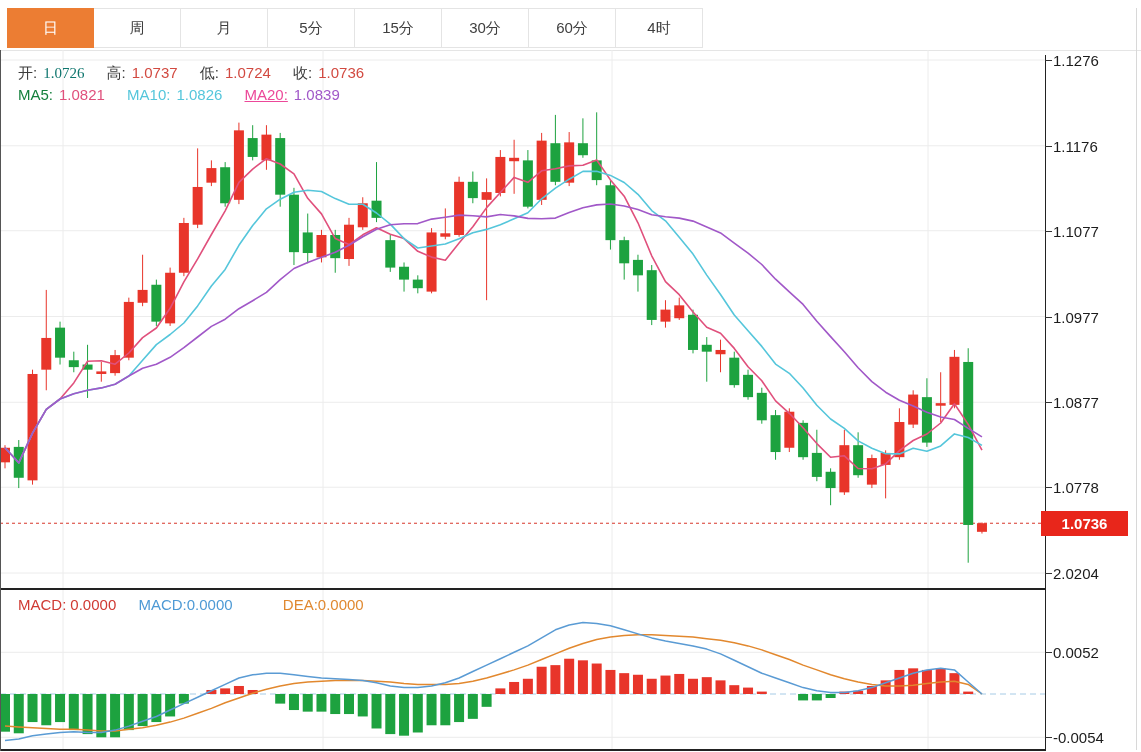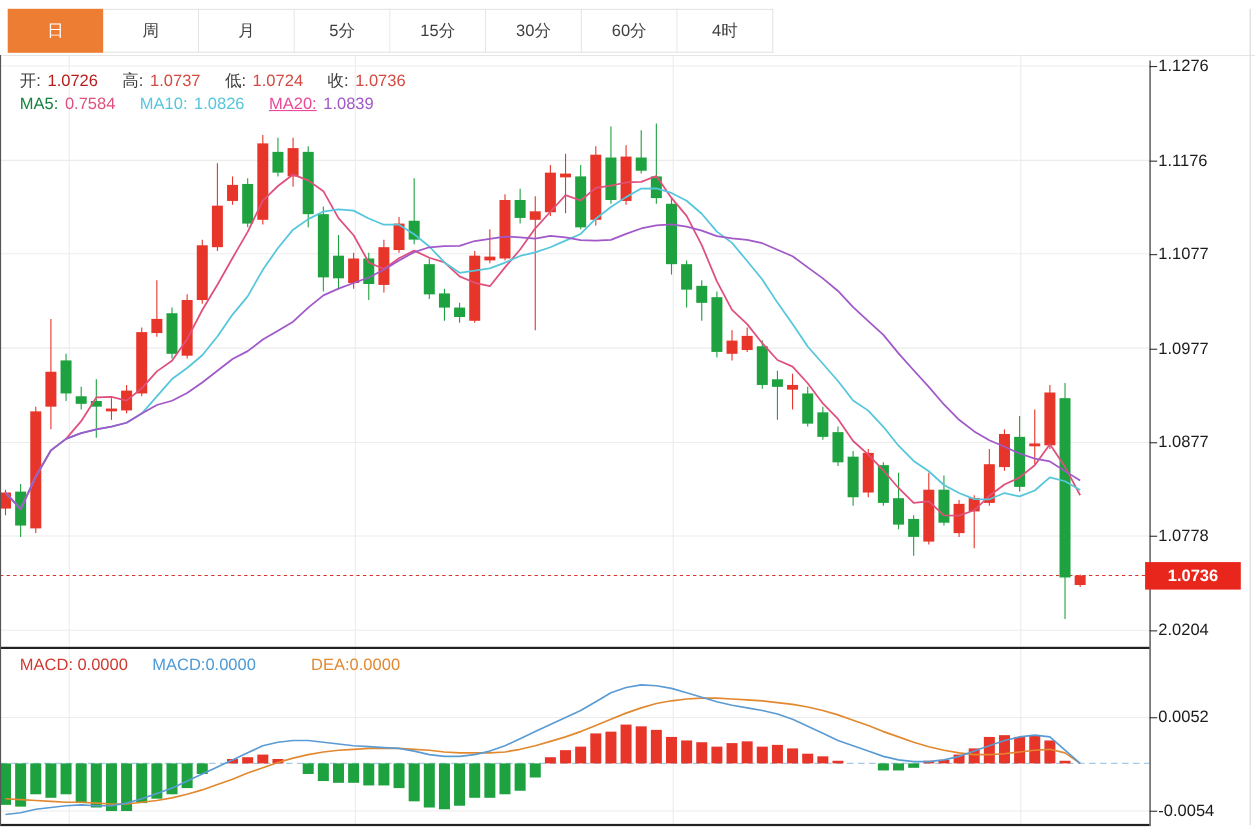--- a/index.html
+++ b/index.html
@@ -34,28 +34,28 @@
     <div class="tab">5分</div>
     <div class="tab">15分</div>
     <div class="tab">30分</div>
     <div class="tab">60分</div>
     <div class="tab">4时</div>
   </div>
 
 <div class="hline" style="left:0;top:50px;width:1141px;"></div>
 
 <div class="legend" style="top:64px;">
-  <span style="color: rgb(60, 60, 60);">开:</span><span class="gap" style="color: #b91c1c;">1.0726</span>
+  <span style="color: rgb(60, 60, 60);">开:</span><span class="gap" style="color: #0f766e; font-family: Liberation Serif, serif;">1.0726</span>
   <span style="color: rgb(60, 60, 60);">高:</span><span class="gap" style="color: rgb(210, 74, 65);">1.0737</span>
   <span style="color: rgb(60, 60, 60);">低:</span><span class="gap" style="color: rgb(210, 74, 65);">1.0724</span>
   <span style="color: rgb(60, 60, 60);">收:</span><span style="color: rgb(210, 74, 65);">1.0736</span>
 </div>
 
 <div class="legend" style="top:86px;">
-  <span style="color: #15803d;">MA5:</span><span class="gap" style="color: rgb(224, 80, 124);">0.7584</span>
+  <span style="color: #15803d;">MA5:</span><span class="gap" style="color: rgb(224, 80, 124);">1.0821</span>
   <span style="color: rgb(85, 198, 219);">MA10:</span><span class="gap" style="color: rgb(85, 198, 219);">1.0826</span>
   <span style="color: #ec4899; text-decoration: underline;">MA20:</span><span style="color: rgb(161, 88, 200);">1.0839</span>
 </div>
 
 <svg id="main-chart" width="1045" height="538" viewBox="0 50 1045 538" style="top:50px;">
     <line x1="0" y1="60" x2="1045" y2="60" stroke="#ececec" stroke-width="1"></line>
     <line x1="0" y1="145.7859531772576" x2="1045" y2="145.7859531772576" stroke="#ececec" stroke-width="1"></line>
     <line x1="0" y1="230.71404682274272" x2="1045" y2="230.71404682274272" stroke="#ececec" stroke-width="1"></line>
     <line x1="0" y1="316.50000000000034" x2="1045" y2="316.50000000000034" stroke="#ececec" stroke-width="1"></line>
     <line x1="0" y1="402.2859531772579" x2="1045" y2="402.2859531772579" stroke="#ececec" stroke-width="1"></line>

